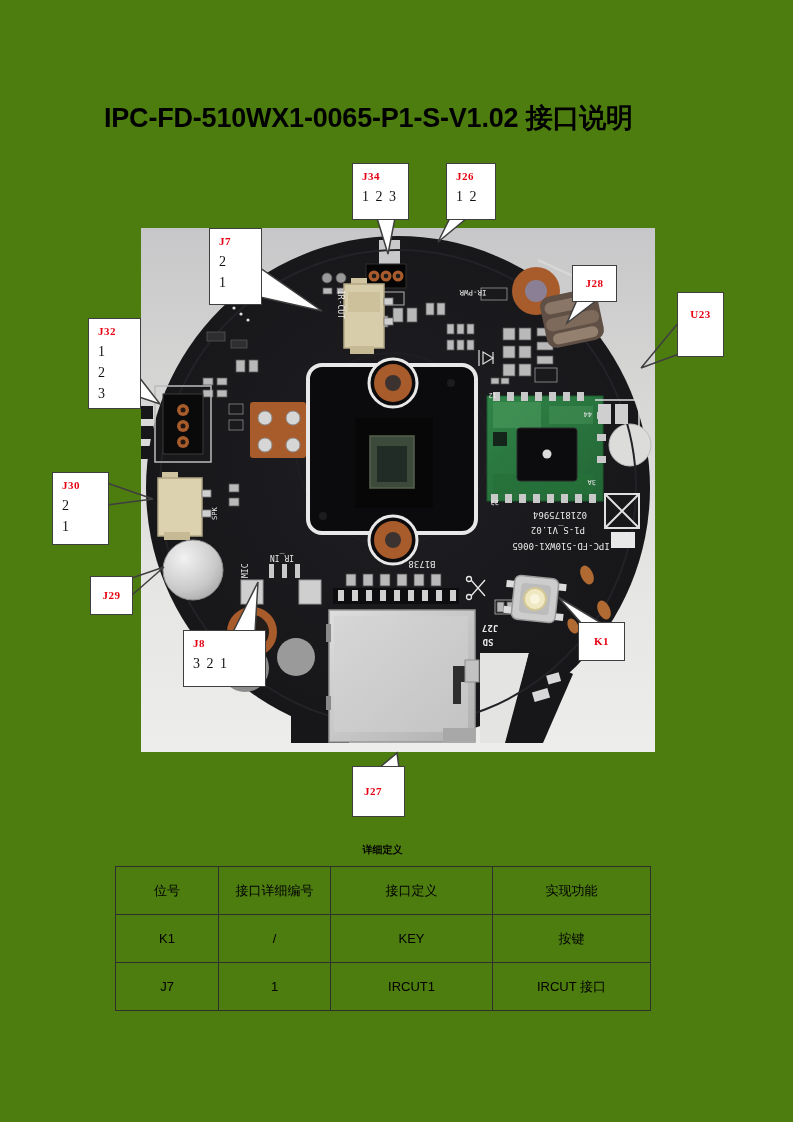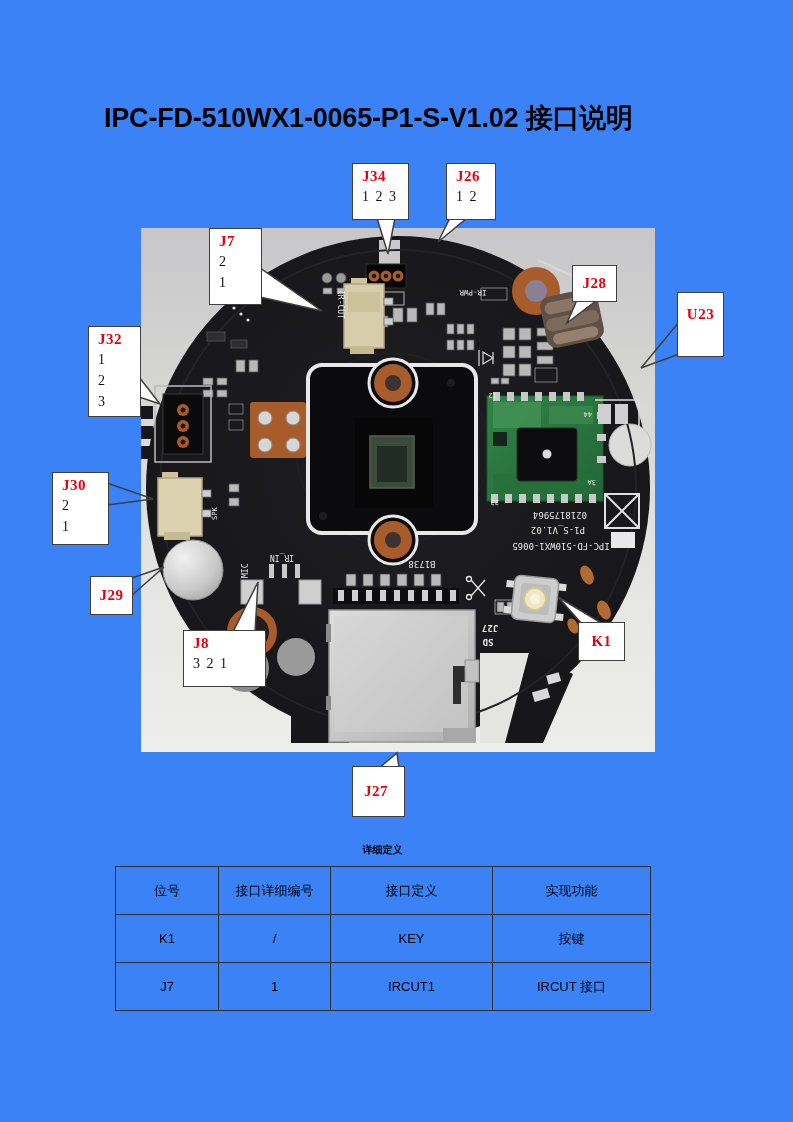--- a/index.html
+++ b/index.html
@@ -1,24 +1,24 @@
 <!DOCTYPE html>
 <html><head>
 <meta charset="utf-8">
 <style>
   html,body{margin:0;padding:0;background:#fff;}
-  .page{position:relative;width:793px;height:1122px;background:#3b82f6;overflow:hidden;
+  .page{position:relative;width:793px;height:1122px;background:#4d7c0f;overflow:hidden;
         font-family:"Liberation Sans",sans-serif;}
   .doc-title{position:absolute;left:104px;top:98px;width:524px;text-align:center;
         font-size:27px;font-weight:bold;color:#000;white-space:nowrap;letter-spacing:-0.2px;line-height:40px;}
   .photo{position:absolute;left:141px;top:228px;width:514px;height:524px;z-index:1;}
   .tails{position:absolute;left:0;top:0;z-index:2;pointer-events:none;}
   .co{position:absolute;background:#fff;border:1.5px solid #3f3f3f;box-sizing:border-box;
       z-index:3;padding:3px 0 0 9px;font-family:"Liberation Serif",serif;}
-  .co-label{font-weight:bold;font-size:15px;color:#e60012;line-height:19px;letter-spacing:.5px;}
+  .co-label{font-weight:bold;font-size:11px;color:#e60012;line-height:19px;letter-spacing:.5px;}
   .co-pins{font-size:14px;color:#111;line-height:21px;letter-spacing:1.5px;}
   .co.c-mid{display:flex;align-items:center;justify-content:center;padding:16px;}
   .co.c-top{padding:12px 0 0 0;text-align:center;}
   .co.c-midleft{display:flex;align-items:center;padding:0 0 0 11px;}
   .tbl-heading{position:absolute;left:115px;top:843px;width:535px;text-align:center;
       font-size:10px;font-weight:bold;color:#000;}
   table.def{position:absolute;left:115px;top:866px;border-collapse:collapse;table-layout:fixed;}
   table.def td{border:1.2px solid #2f2f2f;text-align:center;vertical-align:middle;
       font-size:13px;color:#000;height:47px;padding:0;}
 </style>
@@ -376,21 +376,21 @@
     <div class="co-label">J7</div>
     <div class="co-pins">2</div>
     <div class="co-pins">1</div>
   </div>
   <div class="co c-mid" style="left:572px;top:265px;width:45px;height:37px">
     <div class="co-label">J28</div>
   </div>
   <div class="co c-top" style="left:677px;top:292px;width:47px;height:65px">
     <div class="co-label">U23</div>
   </div>
-  <div class="co" style="left:88px;top:326px;width:53px;height:91px">
+  <div class="co" style="left:88px;top:318px;width:53px;height:91px">
     <div class="co-label">J32</div>
     <div class="co-pins">1</div>
     <div class="co-pins">2</div>
     <div class="co-pins">3</div>
   </div>
   <div class="co" style="left:52px;top:472px;width:57px;height:73px">
     <div class="co-label">J30</div>
     <div class="co-pins">2</div>
     <div class="co-pins">1</div>
   </div>

